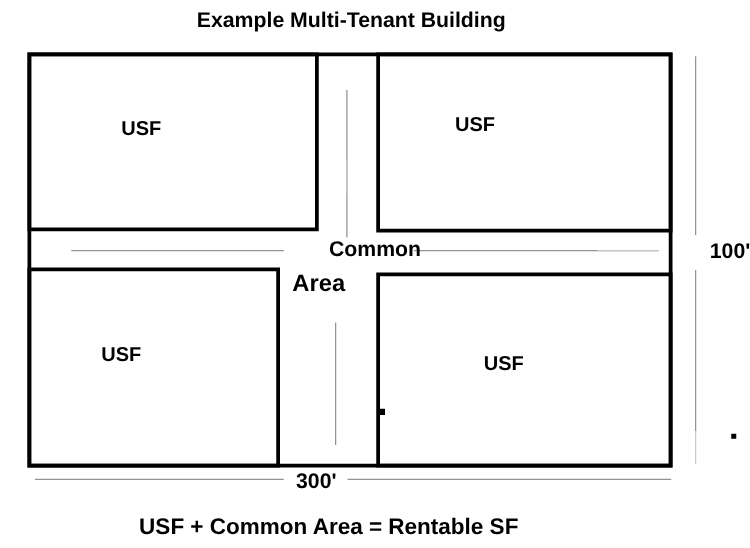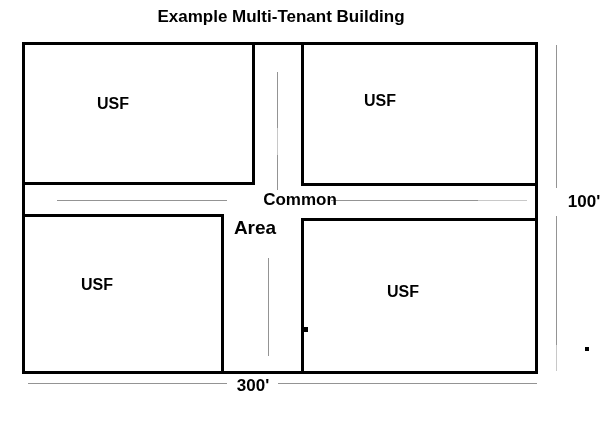--- a/index.html
+++ b/index.html
@@ -104,14 +104,15 @@
 
   <div id="common-line1" class="lbl">Common</div>
   <div id="common-line2" class="lbl">Area</div>
 
   <div id="dim-100-label" class="lbl">100'</div>
   <div id="dim-200-label" class="lbl">300'</div>
 
   <div id="dot-a" class="dot"></div>
   <div id="dot-b" class="dot"></div>
 
+  <div id="caption" class="lbl">USF + Common Area = Rentable SF</div>
 
 </div>
 
 </body></html>

